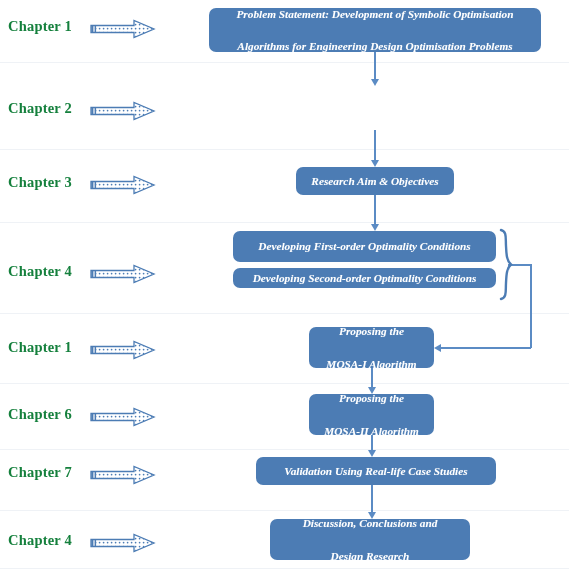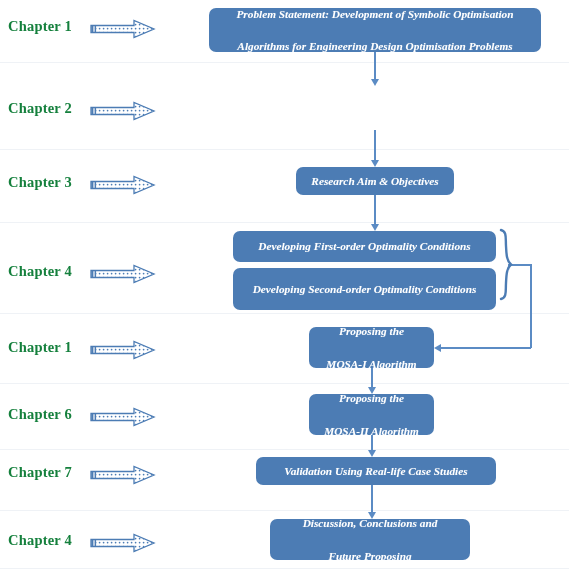--- a/index.html
+++ b/index.html
@@ -229,21 +229,21 @@
 
 
   <div class="node" style="left:233px; top:231px; width:263px; height:31px;">
     <span>Developing First-order Optimality Conditions</span>
   </div>
 
   <div class="node" style="left:296px; top:167px; width:158px; height:28px;">
     <span>Research Aim &amp; Objectives</span>
   </div>
 
-  <div class="node" style="left:233px; top:268px; width:263px; height:42px;">
+  <div class="node" style="left:233px; top:268px; width:263px; height:20px;">
     <span>Developing Second-order Optimality Conditions</span>
   </div>
 
   <div class="node" style="left:309px; top:327px; width:125px; height:41px;">
     <span>
       <span>Proposing the</span><br>
       <span>MOSA-I Algorithm</span>
     </span>
   </div>
 
@@ -254,17 +254,17 @@
     </span>
   </div>
 
   <div class="node" style="left:256px; top:457px; width:240px; height:28px;">
     <span>Validation Using Real-life Case Studies</span>
   </div>
 
   <div class="node" style="left:270px; top:519px; width:200px; height:41px;">
     <span>
       <span>Discussion, Conclusions and</span><br>
-      <span>Future Proposing</span>
+      <span>Design Research</span>
     </span>
   </div>
 
 </div>
 
 </body></html>

